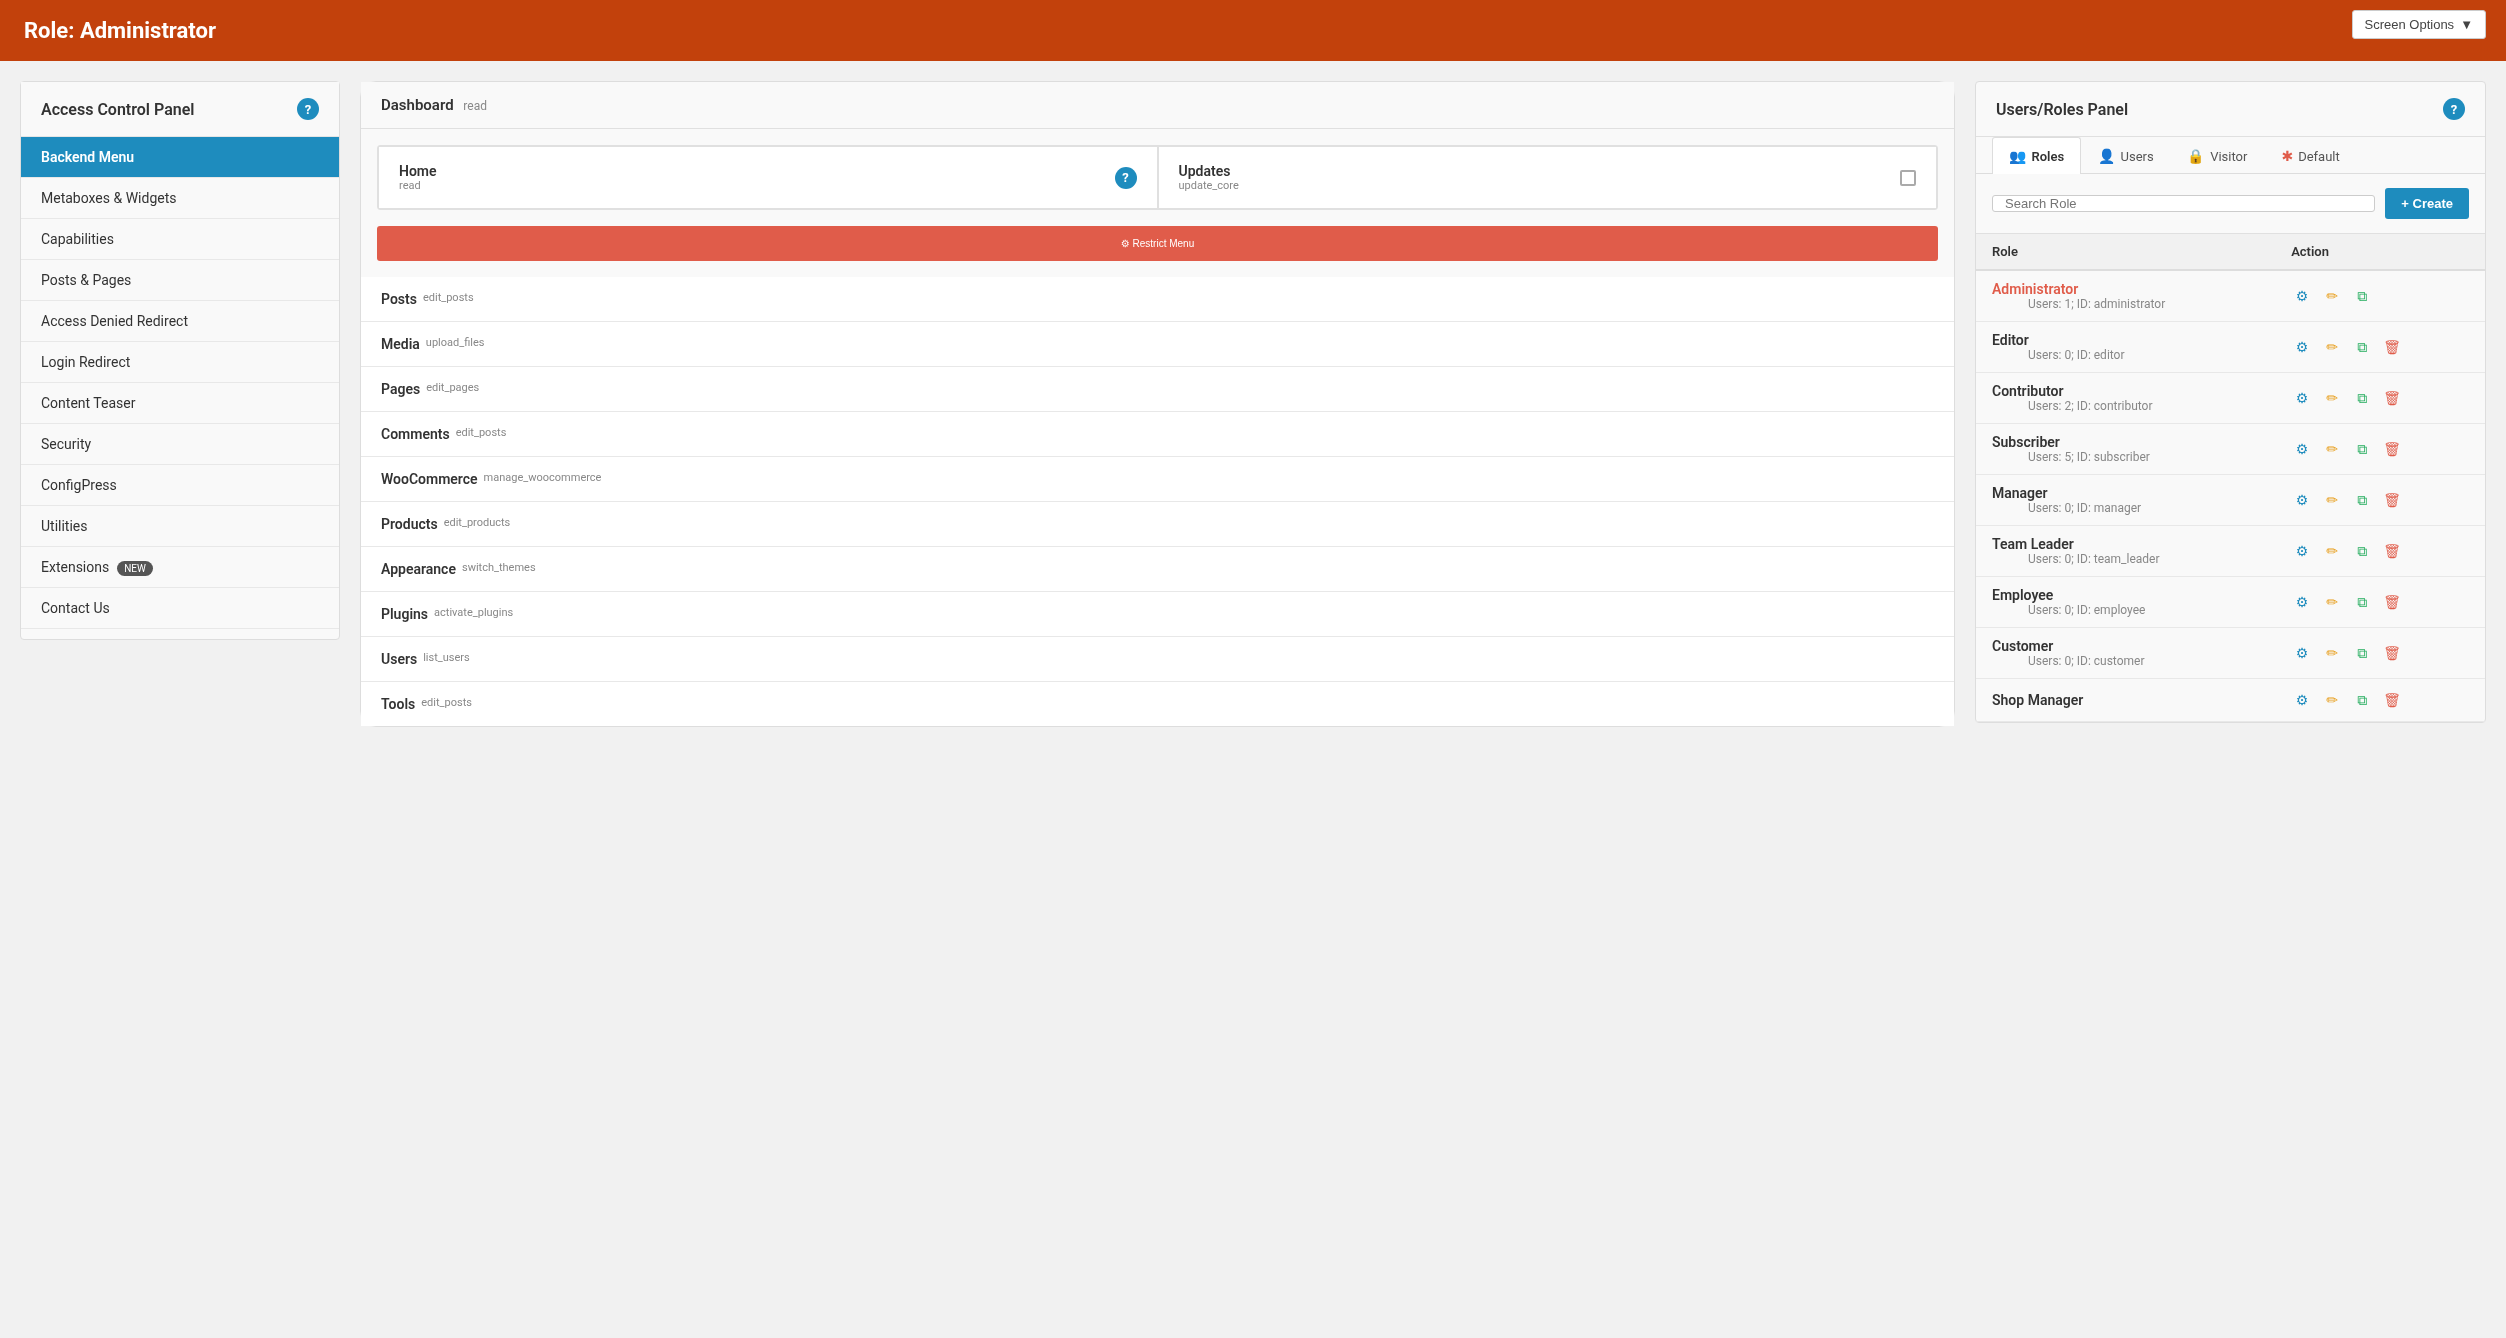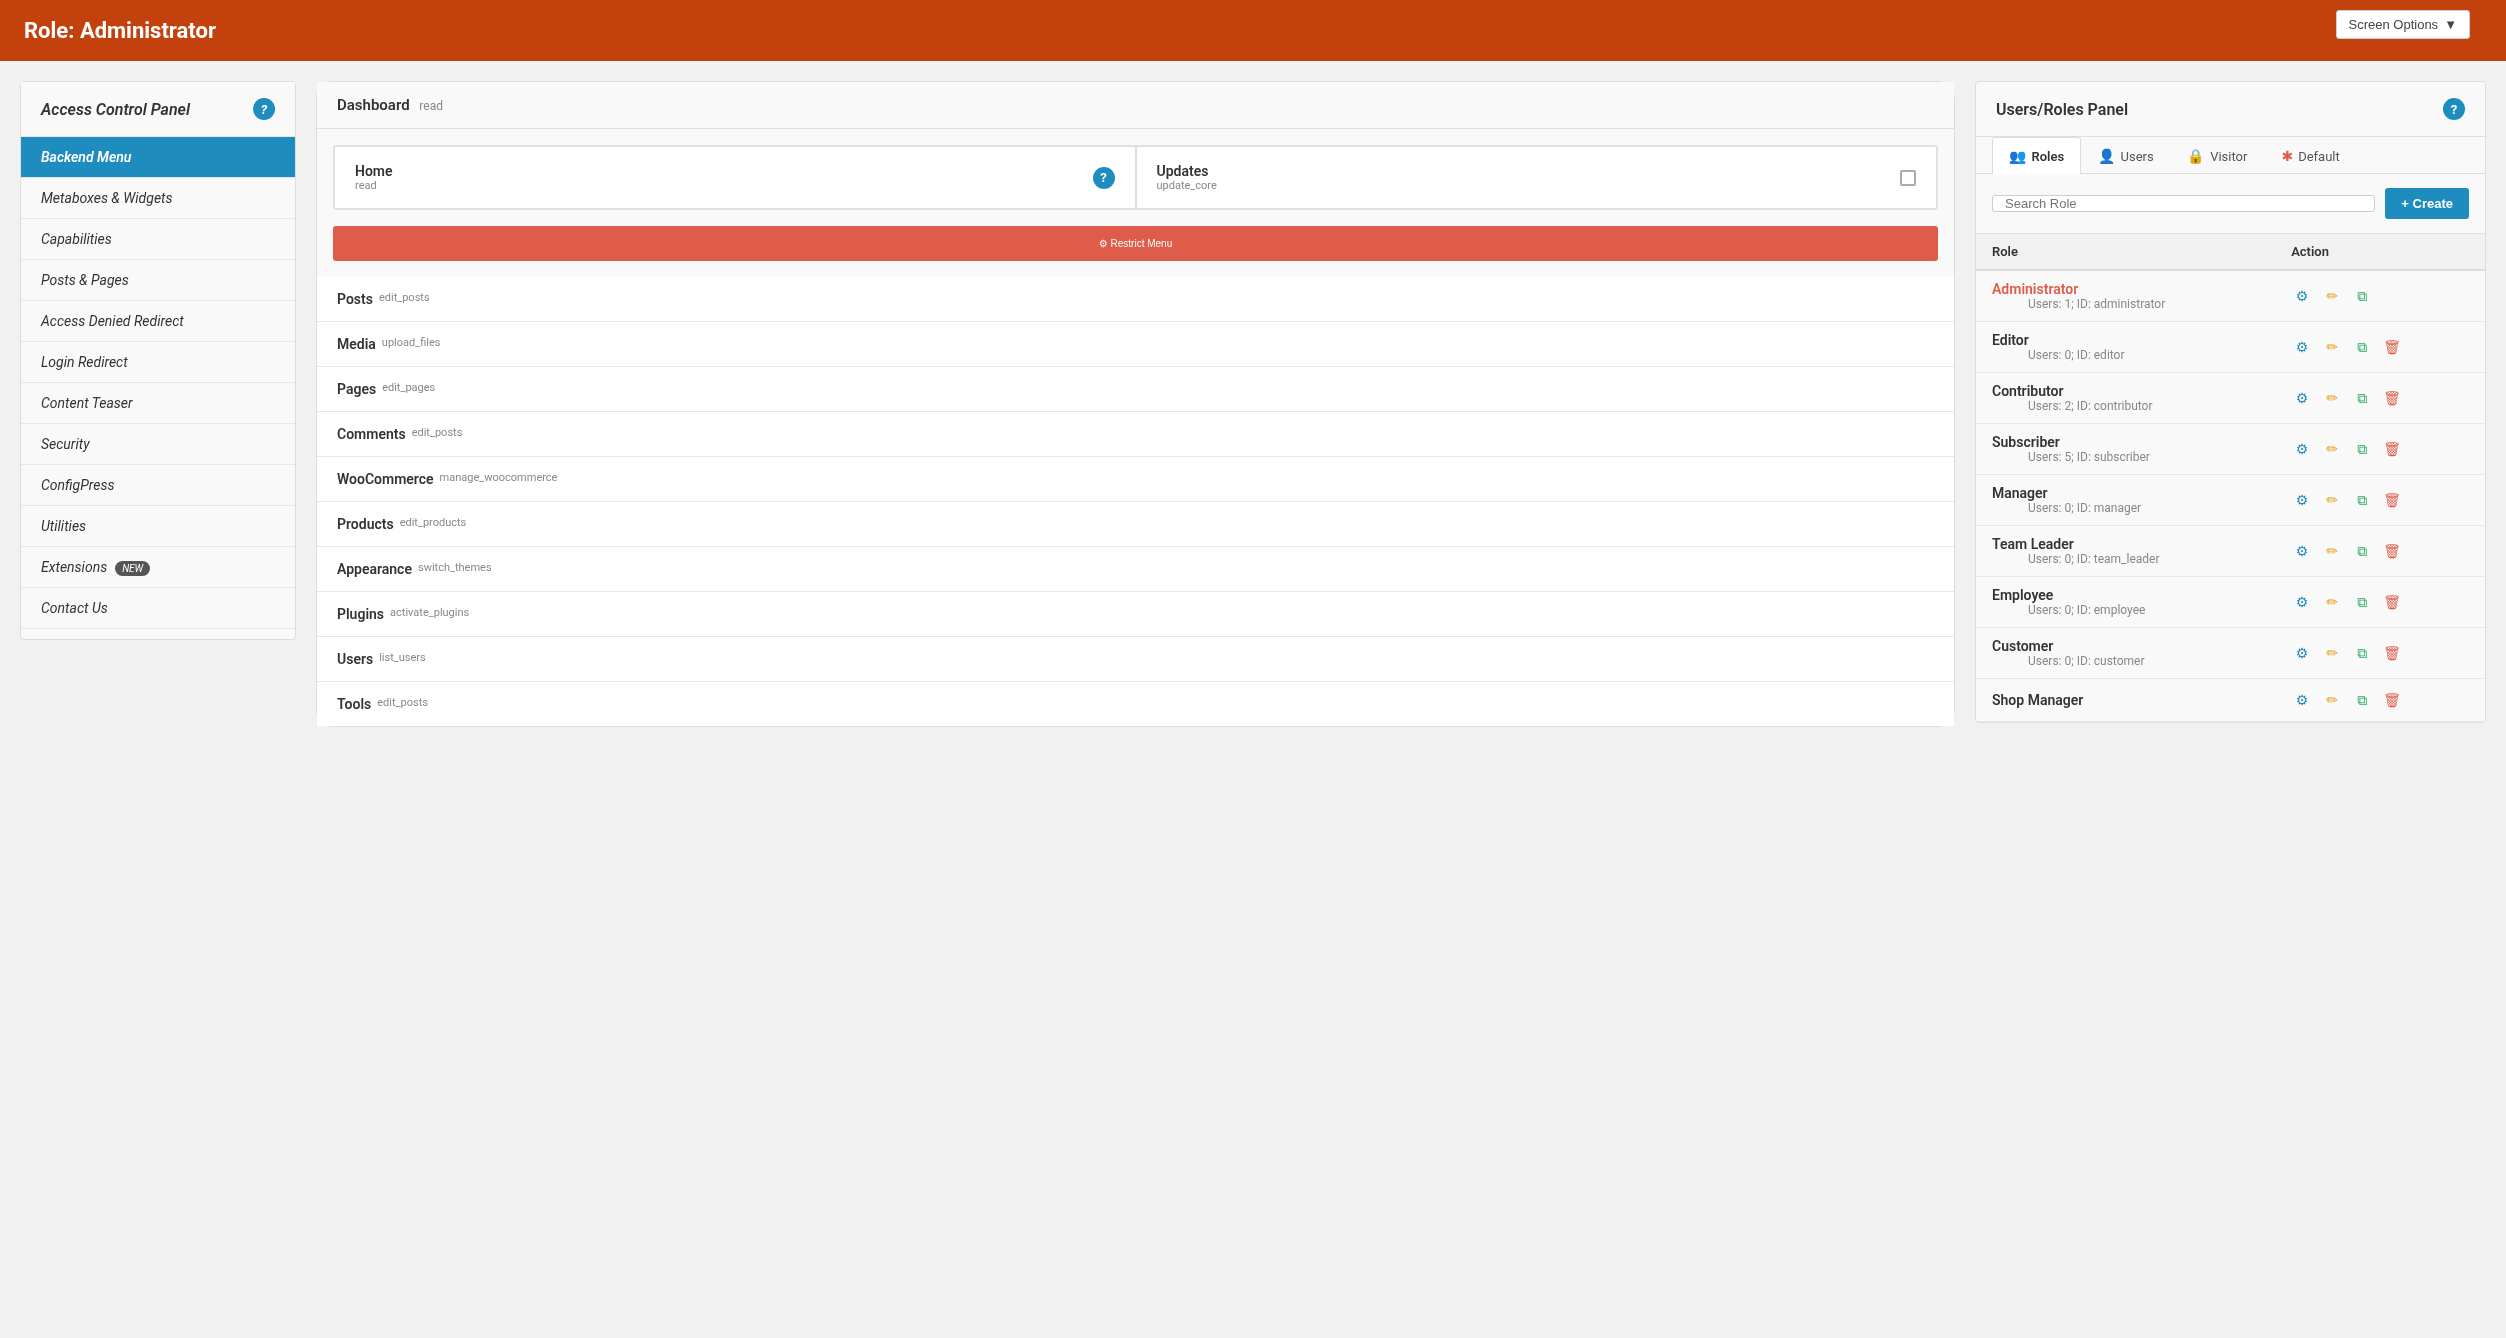--- a/index.html
+++ b/index.html
@@ -1,20 +1,20 @@
 <!DOCTYPE html>
 <html><head>
   <meta charset="utf-8">
   <style>
     * { box-sizing: border-box; margin: 0; padding: 0; }
     body { font-family: -apple-system, BlinkMacSystemFont, "Segoe UI", Roboto, sans-serif; font-size: 13px; background: #f1f1f1; color: #333; }
 
     
     .top-bar {
-      position: fixed; top: 0; right: 16px; padding: 10px 20px;
+      position: fixed; top: 0; right: 0; padding: 10px 20px;
       z-index: 100;
     }
     .screen-options-btn {
       background: #fff; border: 1px solid #ccc; padding: 6px 12px;
       cursor: pointer; font-size: 13px; color: #444; border-radius: 3px;
       display: flex; align-items: center; gap: 6px;
     }
 
     
     .role-header {
@@ -26,23 +26,22 @@
 
     
     .main-layout {
       display: flex; gap: 20px; padding: 20px; padding-top: 20px;
       align-items: flex-start;
     }
 
     
     .left-panel {
       background: #f9f9f9; border: 1px solid #ddd; border-radius: 4px;
-      width: 276px; flex-shrink: 0;
+      width: 320px; flex-shrink: 0;
       padding-bottom: 10px;
-      font-style: italic;
     }
     .panel-title {
       font-size: 16px; font-weight: 600; padding: 16px 20px;
       display: flex; align-items: center; justify-content: space-between;
       background: #f9f9f9; border-bottom: 1px solid #e5e5e5;
     }
     .help-icon {
       width: 22px; height: 22px; background: #1e8cbe; color: #fff;
       border-radius: 50%; display: flex; align-items: center; justify-content: center;
       font-size: 13px; font-weight: 700; cursor: pointer;

